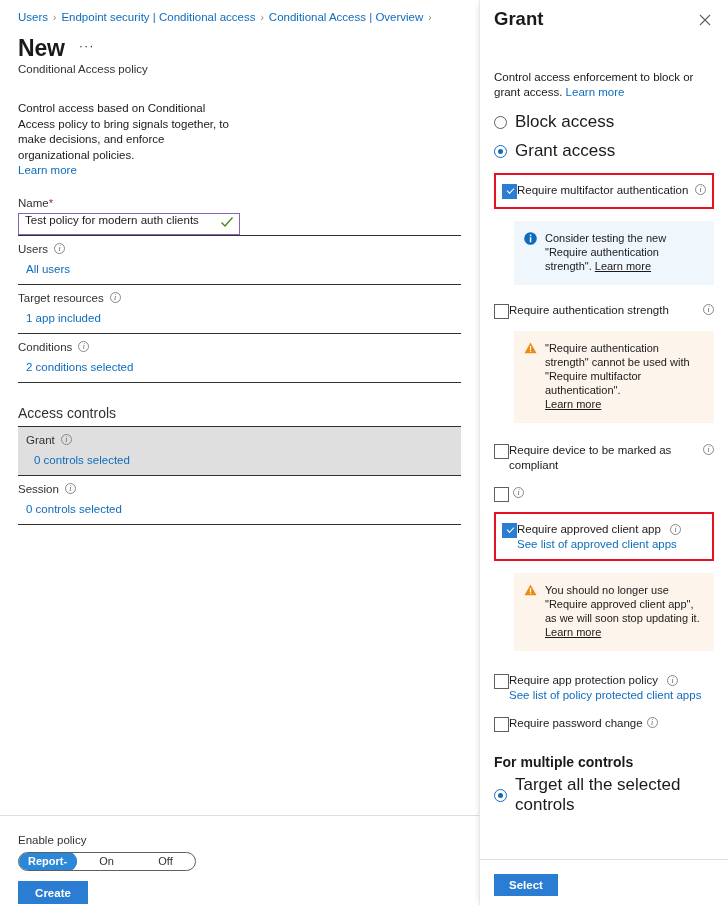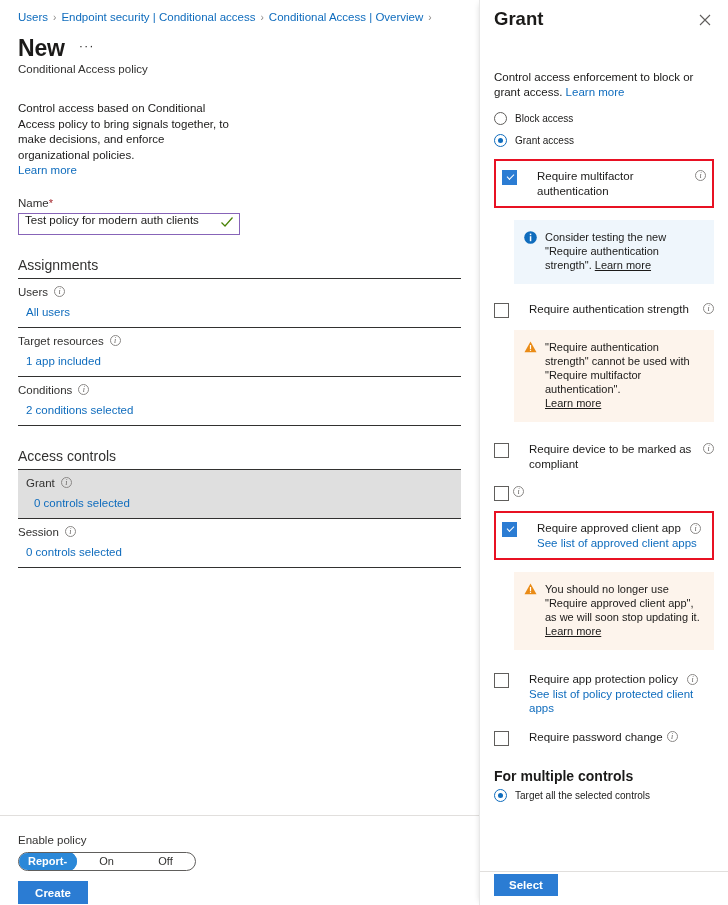--- a/index.html
+++ b/index.html
@@ -247,21 +247,21 @@
   }
   .radio.sel { border: 1px solid #0f6cbd; }
   .radio.sel::after {
     content: "";
     position: absolute;
     left: 3px; top: 3px;
     width: 5px; height: 5px;
     border-radius: 50%;
     background: #0f6cbd;
   }
-  .radio-label { font-size: 10px; color: #1b1a19; margin-left: 8px; }
+  .radio-label { font-size: 17px; color: #1b1a19; margin-left: 8px; }
 
   .cb-row {
     display: flex;
     align-items: flex-start;
     cursor: pointer;
   }
   .cb {
     width: 15px; height: 15px;
     border: 1px solid #605e5c;
     background: #fff;
@@ -277,21 +277,21 @@
     content: "";
     position: absolute;
     left: 3.5px; top: 3px;
     width: 6px; height: 3px;
     border-left: 1.6px solid #fff;
     border-bottom: 1.6px solid #fff;
     transform: rotate(-45deg);
   }
   .cb-text {
     flex: 1 1 auto;
-    margin-left: 20px;
+    margin-left: 0;
     font-size: 11.5px;
     line-height: 14.5px;
     color: #1b1a19;
   }
   .cb-sub {
     display: block;
     color: #0f6cbd;
     cursor: pointer;
     line-height: 14.5px;
   }
@@ -326,22 +326,22 @@
 
   .multi-head {
     margin-top: 22px;
     font-size: 14px;
     color: #1b1a19;
     font-weight: bold;
   }
   .rp-footer {
     flex: 0 0 auto;
     border-top: 1px solid #e1dfdd;
-    padding: 2px 14px 0 14px;
-    height: 34px;
+    padding: 14px 14px 0 14px;
+    height: 46px;
   }
   .select-btn {
     width: 64px; height: 22px;
     background: #2b7cd3;
     color: #fff;
     border: none;
     font-family: "Liberation Sans", sans-serif;
     font-size: 11.5px;
     font-weight: 600;
     cursor: pointer;
@@ -378,21 +378,20 @@
       <div class="field-label">
         <span>Name</span><span class="req-star">*</span>
       </div>
       <div class="name-input-wrap">
         <input type="text" value="Test policy for modern auth clients" style="">
         <svg class="check-ok" viewBox="0 0 16 16">
           <path d="M2.5 8.5 L6 12 L13.5 3.5" fill="none" stroke="#498205" stroke-width="1.2"></path>
         </svg>
       </div>
 
-      <div class="section-head">Assignments</div>
       <div class="hr"></div>
 
       <div class="row-block">
         <div class="rb-label">
           <span>Users</span>
           <span class="info-i">i</span>
         </div>
         <div class="rb-value">All users</div>
       </div>
       <div class="hr"></div>

